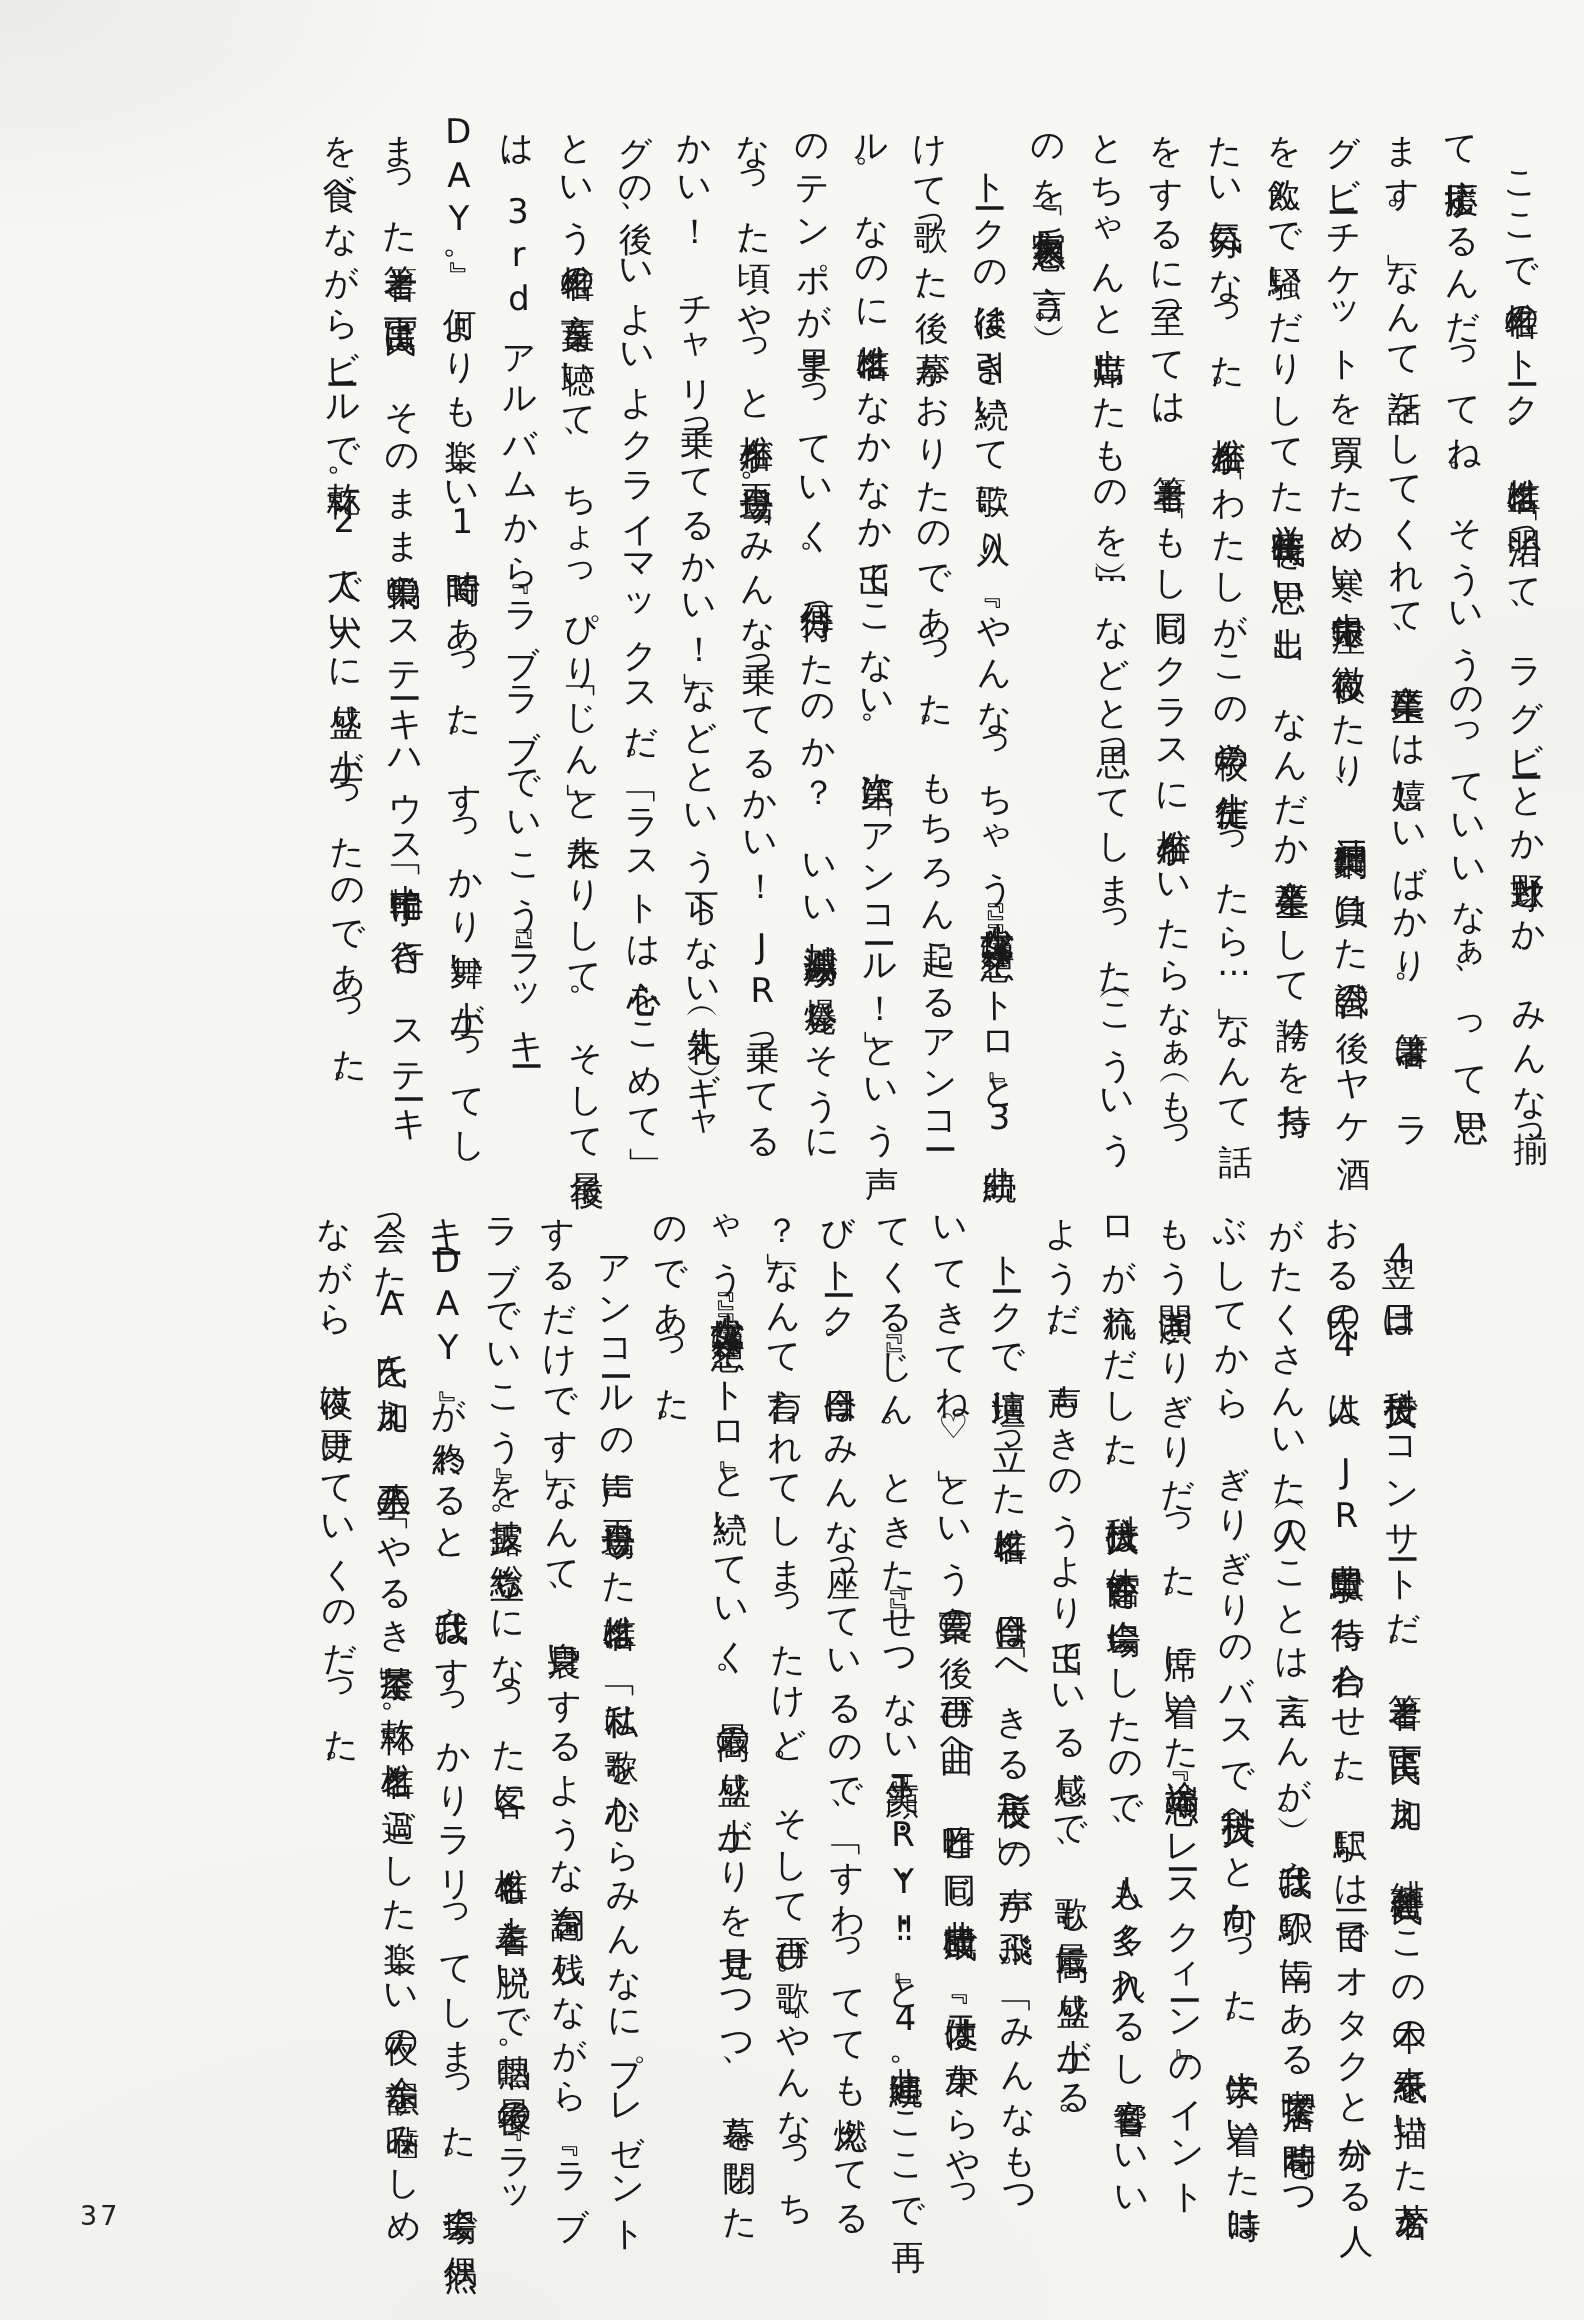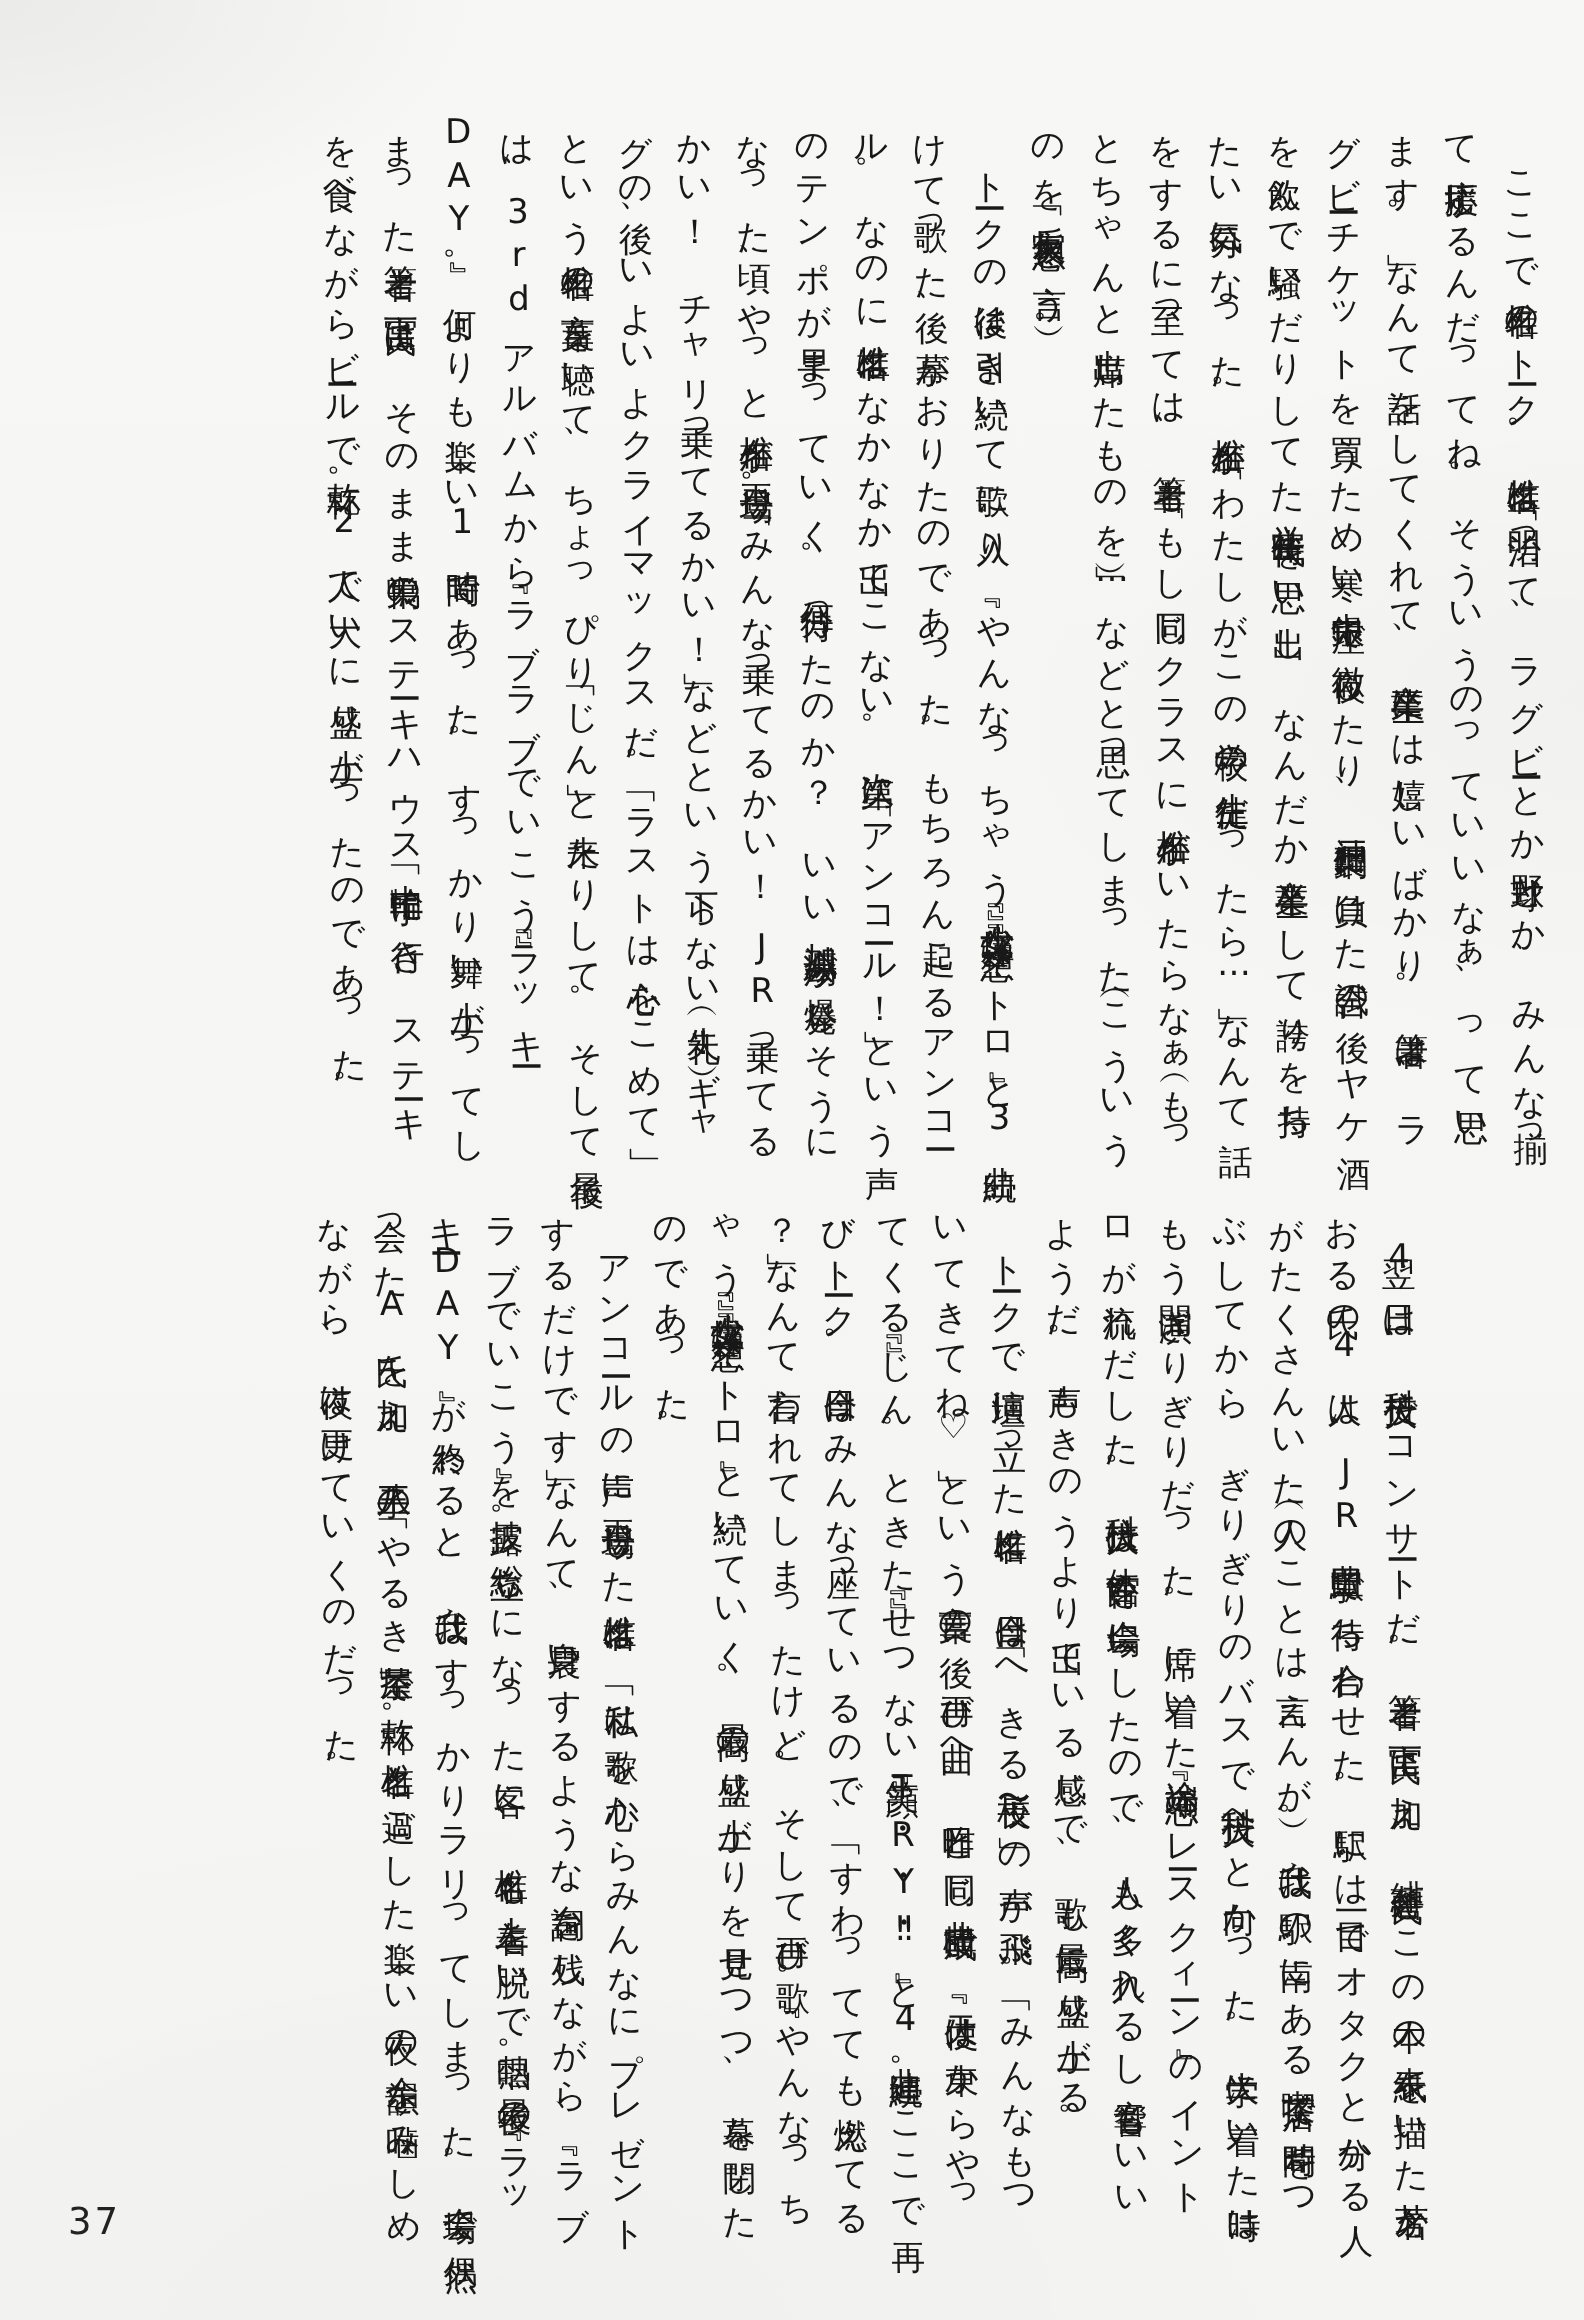--- a/index.html
+++ b/index.html
@@ -47,23 +47,23 @@
   #bottom-block {
     top: 1194px;
     right: 158px;
     height: 1045px;
     line-height: 56px;
     transform: skewX(0.8deg);
     transform-origin: top right;
   }
   .page-number {
     position: absolute;
-    left: 68px;
+    left: 80px;
     top: 2200px;
-    font-size: 37px;
+    font-size: 27px;
     letter-spacing: 3px;
     color: #222220;
   }
 </style>
 </head>
 <body>
 
 <div class="page">
 
   <section class="vblock" id="top-block">

